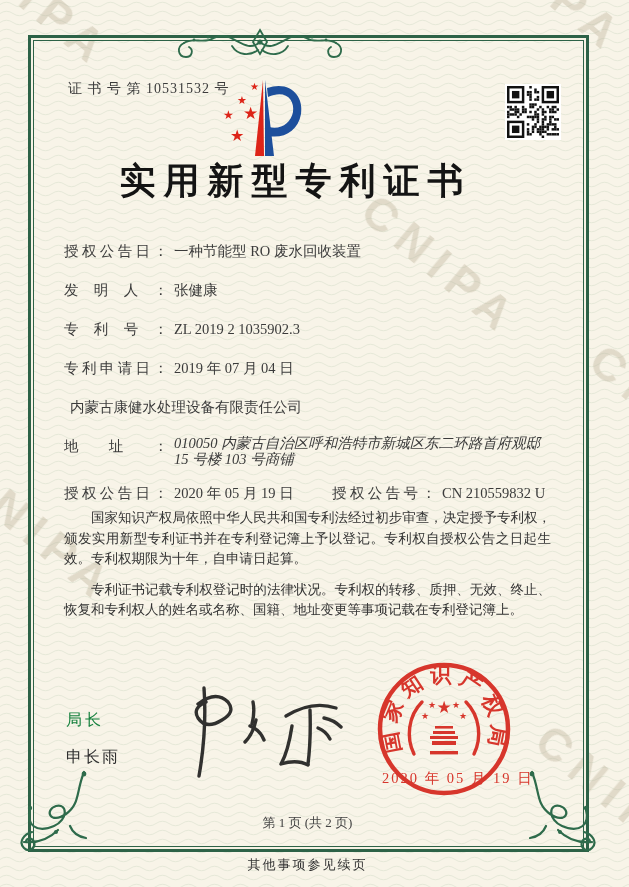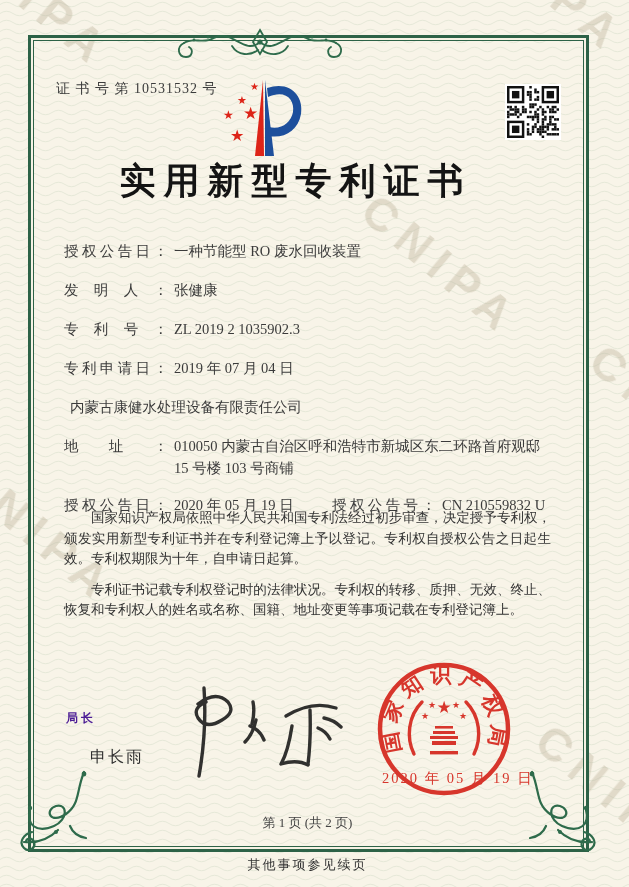--- a/index.html
+++ b/index.html
@@ -21,39 +21,39 @@
   }
   .frame{
     position:absolute;left:33px;top:40px;width:549px;height:805px;z-index:1;
     border:1px solid #2d6247;
     box-shadow:0 0 0 2px #f6f2e4, 0 0 0 5px #2d6247;
   }
   .ornament-top{position:absolute;left:168px;top:16px;z-index:2;}
   .corner{position:absolute;z-index:2;}
   .corner.left{left:10px;top:766px;}
   .corner.right{left:520px;top:766px;transform:scaleX(-1);}
-  .cert-no{position:absolute;left:56px;top:80px;z-index:2;font-size:14px;letter-spacing:1px;color:#3c3c3c;}
+  .cert-no{position:absolute;left:68px;top:80px;z-index:2;font-size:14px;letter-spacing:1px;color:#3c3c3c;}
   .logo{position:absolute;left:218px;top:76px;width:92px;height:88px;z-index:2;}
   .logo .star{position:absolute;color:#dd2418;font-family:"DejaVu Sans",sans-serif;line-height:1;}
   .logo svg{position:absolute;left:0;top:0;}
   .qr{position:absolute;left:505px;top:84px;width:52px;height:52px;background:#fff;padding:2px;z-index:2;}
   .title{
     position:absolute;left:21px;top:157px;width:549px;z-index:2;
     text-align:center;font-size:36px;font-weight:600;letter-spacing:8px;color:#141414;
   }
   .fields{position:absolute;left:64px;top:238px;width:510px;z-index:2;font-size:14.5px;color:#3b3b3b;}
   .row{display:flex;line-height:26px;margin-bottom:13px;}
   .lbl{display:inline-block;flex:none;width:104px;text-align:justify;text-align-last:justify;}
   .val{margin-left:6px;}
-  .row.addr .val{width:378px;line-height:22px;padding-top:2px;}
+  .row.addr .val{width:378px;line-height:16px;padding-top:2px;font-style:italic;}
   .row.grant .val1{flex:none;width:158px;margin-left:6px;}
   .paras{position:absolute;left:64px;top:508px;width:503px;z-index:2;font-size:13.5px;line-height:20.5px;color:#333;text-align:justify;}
   .paras p{margin:0 16px 10px 0;text-indent:2em;}
-  .sig-title{position:absolute;left:66px;top:710px;z-index:2;font-size:12px;letter-spacing:3px;color:#4c1d95;font-weight:bold;}
-  .sig-name{position:absolute;left:66px;top:747px;z-index:2;font-size:16px;letter-spacing:2px;color:#2e2e2e;margin-left:24px;}
+  .sig-title{position:absolute;left:66px;top:710px;z-index:2;font-size:16px;letter-spacing:3px;color:#15803d;}
+  .sig-name{position:absolute;left:66px;top:747px;z-index:2;font-size:16px;letter-spacing:2px;color:#2e2e2e;}
   .signature{position:absolute;left:160px;top:686px;z-index:3;}
   .seal{position:absolute;left:368px;top:656px;width:152px;height:150px;z-index:3;opacity:0.93;}
   .seal-date{
     position:absolute;left:14px;top:113px;width:150px;z-index:4;
     font-size:14.5px;letter-spacing:2px;color:#d5281e;white-space:nowrap;
   }
   .page-num{position:absolute;left:33px;top:814px;width:549px;z-index:2;text-align:center;font-size:13px;color:#444;}
   .footer-note{position:absolute;left:33px;top:856px;width:549px;z-index:2;text-align:center;font-size:13px;letter-spacing:2px;color:#333;}
 </style>
 </head>

